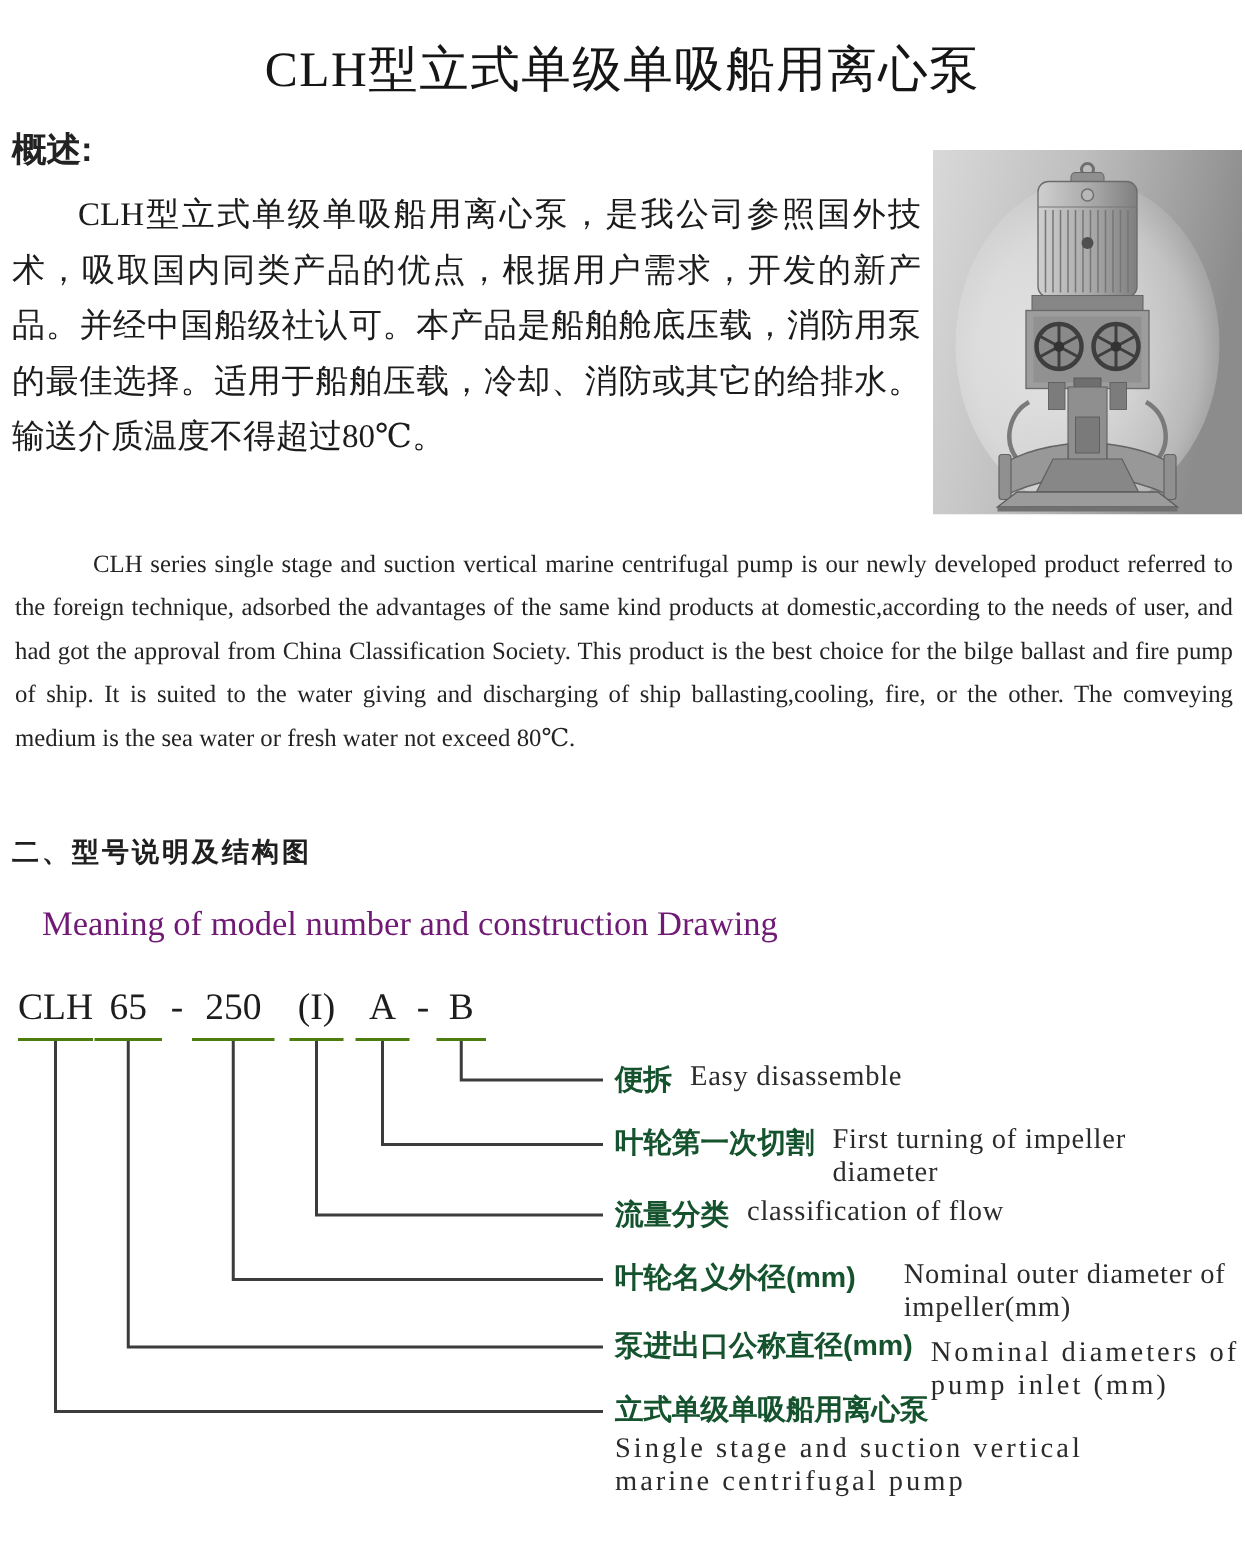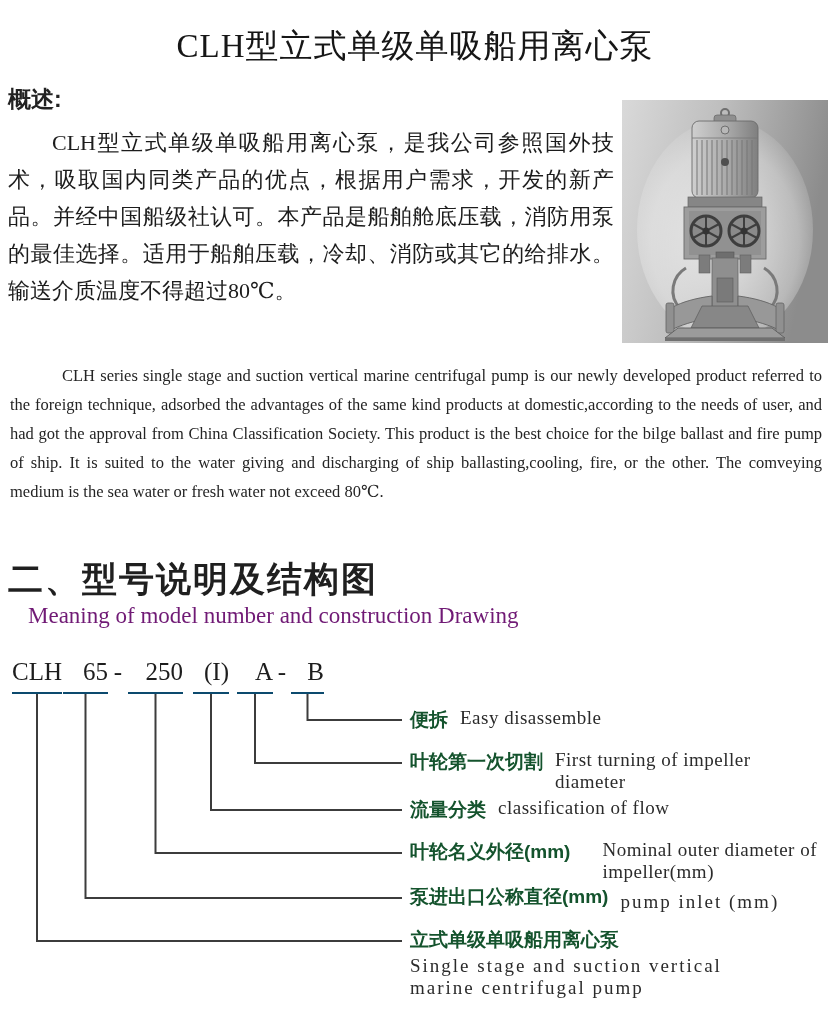--- a/index.html
+++ b/index.html
@@ -29,34 +29,34 @@
   }
   .en-paragraph{
     left:10px;top:361px;width:812px;
     font-size:16.5px;line-height:29px;text-align:justify;text-indent:52px;
     color:#242424;
   }
 
   
   .sec2-zh{
     left:8px;top:556px;font-family:"Liberation Sans","DejaVu Sans",sans-serif;
-    font-size:35px;font-weight:bold;color:#1f1f1f;letter-spacing:2px;
+    font-size:18px;font-weight:bold;color:#1f1f1f;letter-spacing:2px;
   }
   .sec2-en{
     left:28px;top:603px;font-size:23px;color:#701a75;
   }
 
   
   .diagram{
     left:0;top:648px;width:830px;height:378px;
   }
   .diagram svg.lines{position:absolute;left:0;top:0;}
   .seg{
-    position:absolute;top:10px;height:34px;text-align:right;
-    font-size:25px;color:#1d1d1d;border-bottom:2px solid #0c4a6e;
+    position:absolute;top:10px;height:34px;text-align:center;
+    font-size:25px;color:#1d1d1d;border-bottom:2px solid #4d7c0f;
     font-family:"Liberation Serif","DejaVu Serif",serif;
   }
   .dash{
     position:absolute;top:10px;height:34px;text-align:center;
     font-size:25px;color:#1d1d1d;
   }
   .label-row{
     position:absolute;left:410px;display:flex;gap:12px;align-items:flex-start;
     white-space:nowrap;
   }
@@ -218,20 +218,21 @@
     <span class="zh">叶轮名义外径(mm)</span>
     <span class="en">
       <div>Nominal outer diameter of</div>
       <div>impeller(mm)</div>
     </span>
   </div>
 
   <div class="label-row" style="top:236px;">
     <span class="zh">泵进出口公称直径(mm)</span>
     <span class="en spread en-offset">
+      <div>Nominal diameters of</div>
       <div>pump inlet (mm)</div>
     </span>
   </div>
 
   <div class="label-row stack" style="top:279px;">
     <span class="zh">立式单级单吸船用离心泵</span>
     <span class="en spread">
       <div>Single stage and suction vertical</div>
       <div>marine centrifugal pump</div>
     </span>

